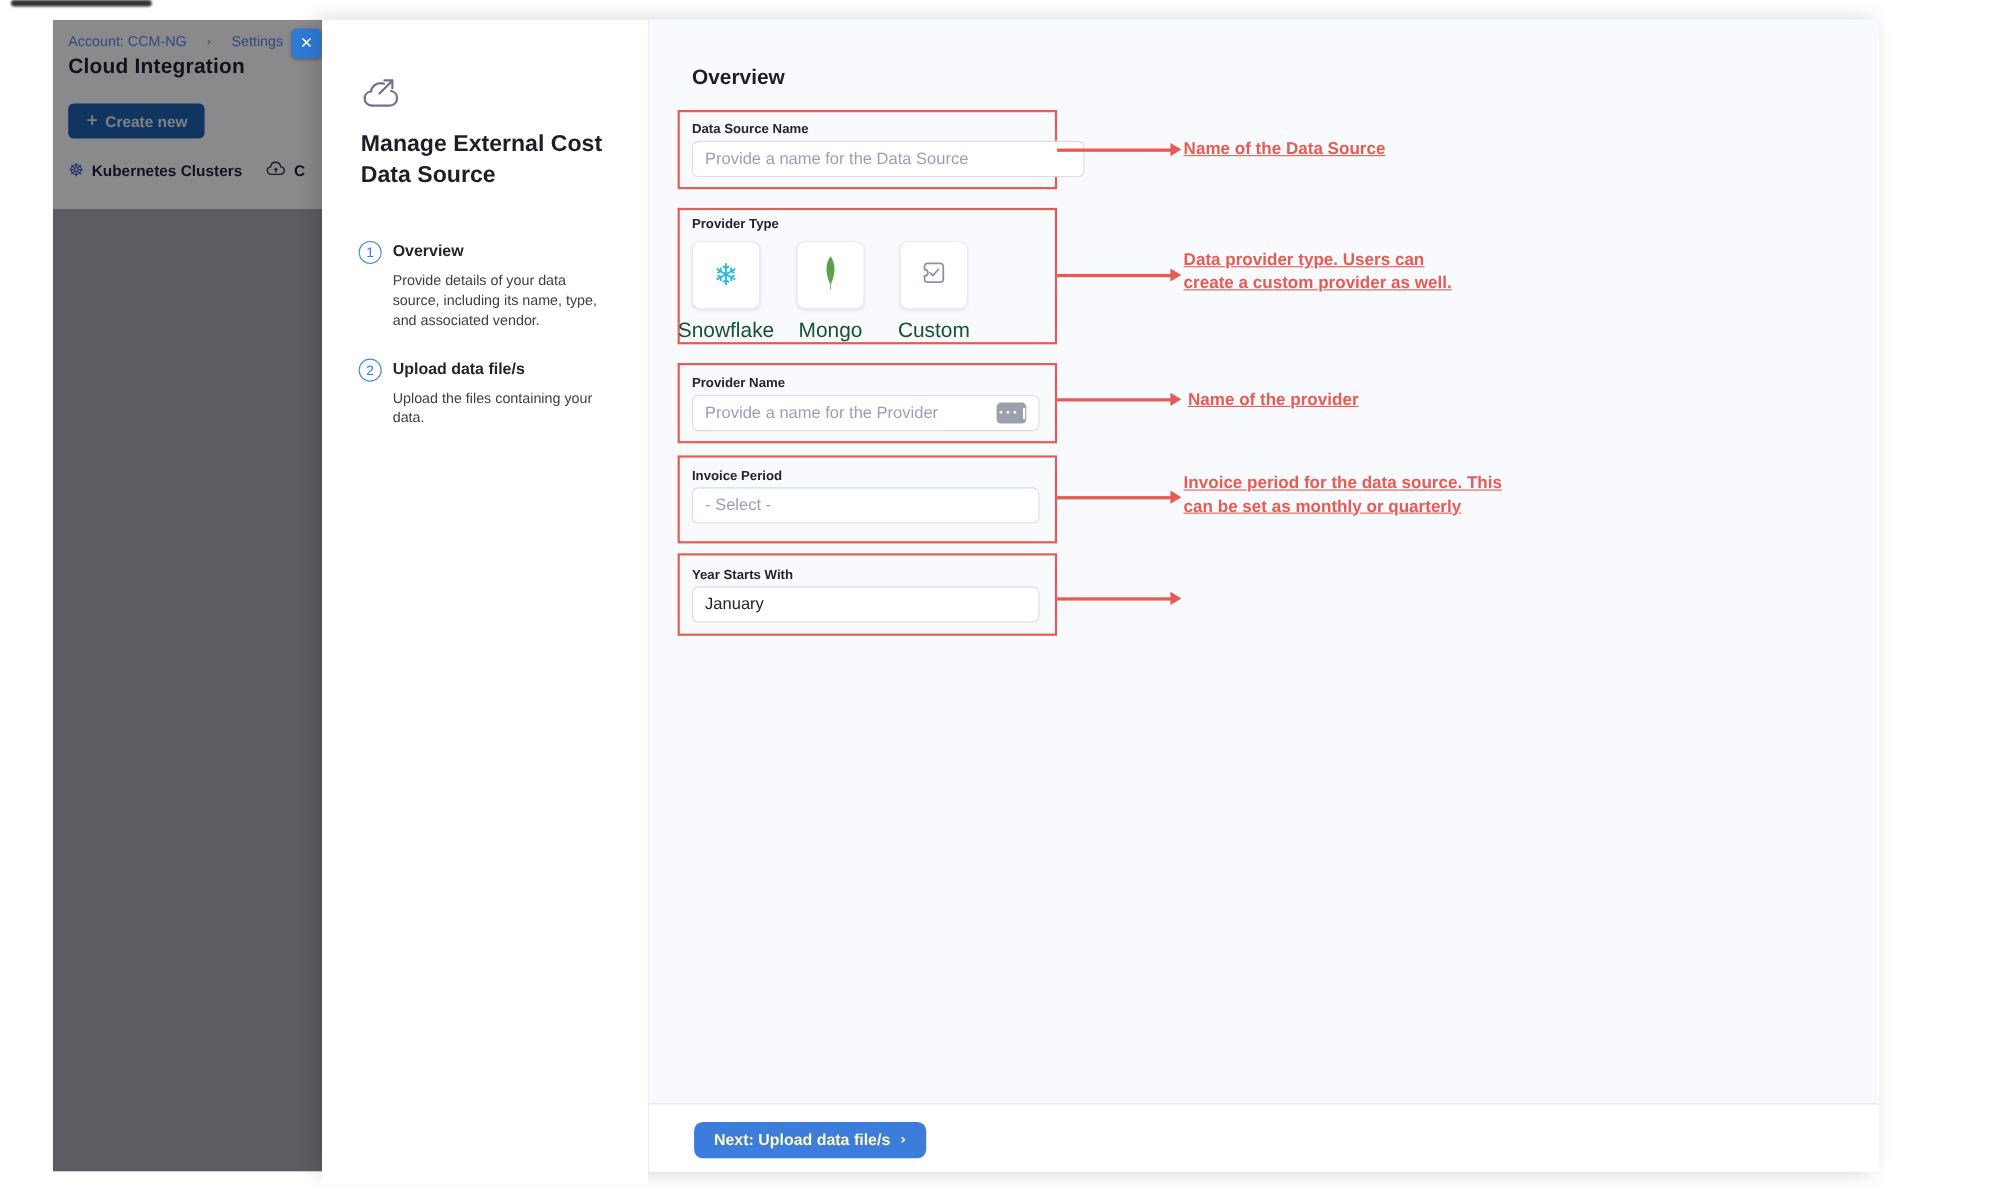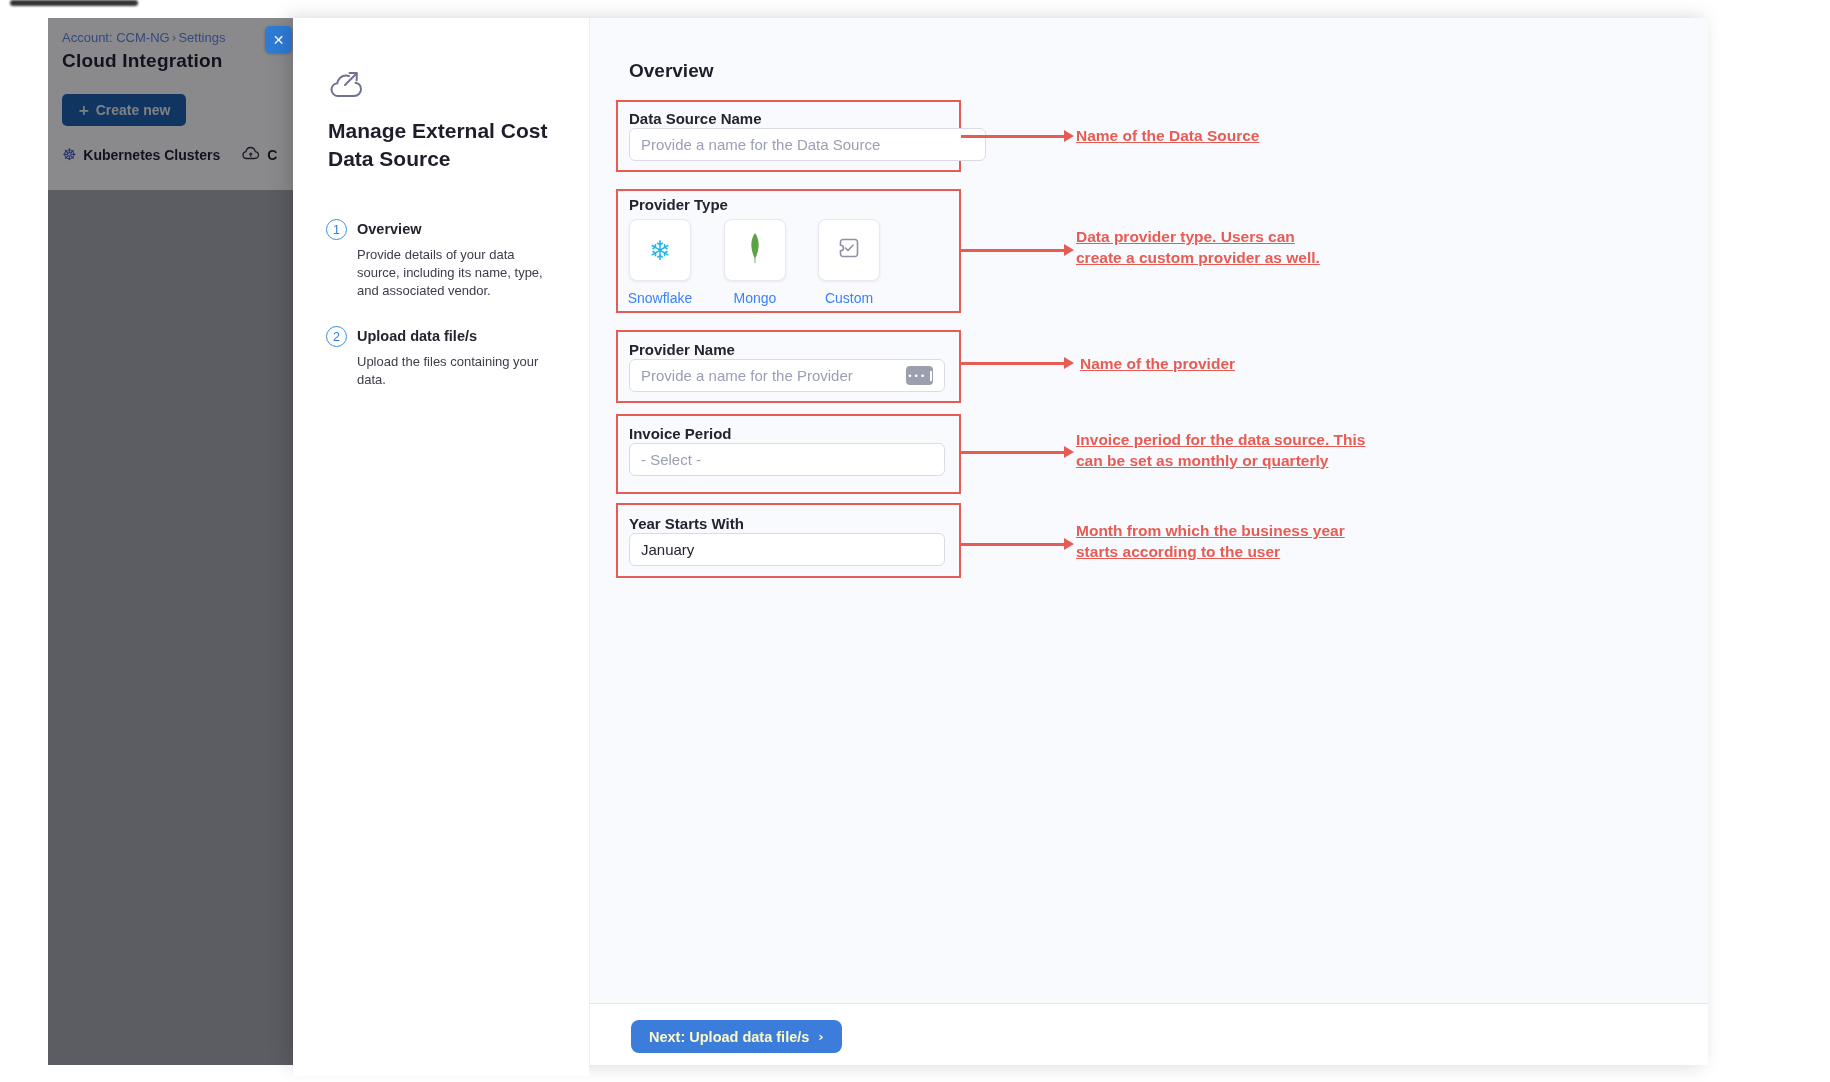--- a/index.html
+++ b/index.html
@@ -7,21 +7,21 @@
   body { font-family:"Liberation Sans", sans-serif; }
   .stage { position:relative; width:1830px; height:1082px; background:#fff; overflow:hidden; }
   .glyph { font-family:"DejaVu Sans", sans-serif; }
 
   
   .topbar { position:absolute; left:10px; top:0; width:128px; height:6px; background:rgba(15,15,18,.85); border-radius:3px; filter:blur(1px); }
 
   
   .sidebar { position:absolute; left:48px; top:18px; width:245px; height:1047px; background:#fff; overflow:hidden; }
   .sb-head { padding:12px 14px 0 14px; background:#fff; }
-  .breadcrumb { font-size:13px; color:#5b86e6; display:flex; gap:2px; align-items:flex-end; }
+  .breadcrumb { font-size:13px; color:#5b86e6; display:flex; gap:18px; align-items:flex-end; }
   .breadcrumb .sep { color:#8a8d9c; font-size:12px; }
   .sb-title { margin-top:5px; font-size:19px; font-weight:bold; color:#1b1d2b; letter-spacing:.2px; }
   .create-btn { margin:22px 0 0 0; display:inline-flex; align-items:center; gap:6px; background:#1a5fad; color:#e8ecf4; font-size:14px; font-weight:bold; border:none; border-radius:5px; padding:8px 16px; }
   .sb-tabs { margin-top:20px; display:flex; align-items:center; gap:22px; padding-bottom:12px; white-space:nowrap; }
   .sb-tab { display:flex; align-items:center; gap:7px; font-size:14px; font-weight:bold; color:#1c1e2e; }
   .k8s-ic { color:#3f56c5; font-size:16px; line-height:1; }
   .sb-rest { position:absolute; left:0; right:0; top:172px; bottom:0; background:#a9abb2; }
   .sb-overlay { position:absolute; inset:0; background:rgba(6,7,11,0.47); }
 
   
@@ -35,28 +35,28 @@
 
   .step { position:absolute; left:33px; width:230px; }
   .step-circle { position:absolute; left:0; top:0; width:21px; height:21px; border:1.5px solid #3b8de0; border-radius:50%; color:#2a7ee0; font-size:12.5px; display:flex; align-items:center; justify-content:center; background:#fff; }
   .step-title { margin-left:31px; font-size:14.5px; font-weight:bold; color:#23242e; padding-top:2px; }
   .step-desc { margin-left:31px; margin-top:9px; font-size:13px; line-height:18px; color:#3c3d49; width:200px; }
 
   .right-col { position:absolute; left:296px; top:0; right:0; bottom:0; background:#f9fafd; border-left:1px solid #eceef4; }
   .form-heading { position:absolute; left:39px; top:42px; font-size:19px; font-weight:bold; color:#1d1e2a; }
 
   .redbox { position:absolute; border:2px solid #e65c54; background:transparent; }
-  .field-label { font-size:15px; font-weight:bold; color:#23242f; }
+  .field-label { font-size:12px; font-weight:bold; color:#23242f; }
   .tinput { background:#fff; border:1px solid #d9dbe7; border-radius:6px; height:33px; display:flex; align-items:center; padding:0 11px; font-size:15px; color:#9b9eb7; }
   .tinput.filled { color:#23242f; }
   .badge-ellipsis { margin-left:auto; background:#9aa0ad; color:#fff; border:none; border-radius:4px; width:27px; height:19px; font-size:9px; letter-spacing:1px; display:flex; align-items:center; justify-content:center; gap:2px; }
   .badge-ellipsis .bar { display:inline-block; width:1.5px; height:10px; background:#fff; margin-left:2px; }
 
   .pcard { position:absolute; width:62px; height:62px; background:#fff; border:1px solid #e8e9f1; border-radius:8px; box-shadow:0 1px 3px rgba(30,30,60,.08); display:flex; align-items:center; justify-content:center; }
-  .pcard-label { position:absolute; width:90px; text-align:center; font-size:14px; color:#3b82f6; }
+  .pcard-label { position:absolute; width:90px; text-align:center; font-size:19px; color:#14532d; }
   .snow { color:#29b5e8; font-size:27px; line-height:1; }
 
   .arrow { position:absolute; height:3px; background:#e65c54; }
   .arrow .head { position:absolute; right:-9px; top:-5px; width:0; height:0; border-left:10px solid #e65c54; border-top:6.5px solid transparent; border-bottom:6.5px solid transparent; }
 
   .annot { position:absolute; width:300px; font-size:15.5px; line-height:20.5px; font-weight:bold; color:#e65c54;text-decoration:underline; }
 
   .footer { position:absolute; left:0; right:0; bottom:0; height:62px; background:#fff; border-top:1px solid #e3e4ec; }
   .next-btn { position:absolute; left:41px; top:16px; height:33px; background:#3c7ddb; color:#fef9c3; border:none; border-radius:8px; font-size:14.5px; font-weight:bold; padding:0 18px; display:flex; align-items:center; gap:9px; }
   .next-btn .chevr { font-size:13px; font-weight:bold; }
@@ -196,21 +196,20 @@
           <span class="head"></span>
         </div>
       <div class="arrow" style="left:371px; top:525px; width:104px;">
           <span class="head"></span>
         </div>
 
       <div class="annot" style="left:486px; top:108px;">Name of the Data Source</div>
       <div class="annot" style="left:486px; top:209px; width:255px;">Data provider type. Users can create a custom provider as well.</div>
       <div class="annot" style="left:490px; top:336px;">Name of the provider</div>
       <div class="annot" style="left:486px; top:412px; width:300px;">Invoice period for the data source. This can be set as monthly or quarterly</div>
-      <div class="annot" style="left:486px; top:503px; width:300px;">Month from which the business year starts according to the user</div>
 
       <div class="footer">
         <button class="next-btn">
           <span>Next: Upload data file/s</span>
           <span class="chevr glyph">›</span>
         </button>
       </div>
     </div>
   </div>
 

